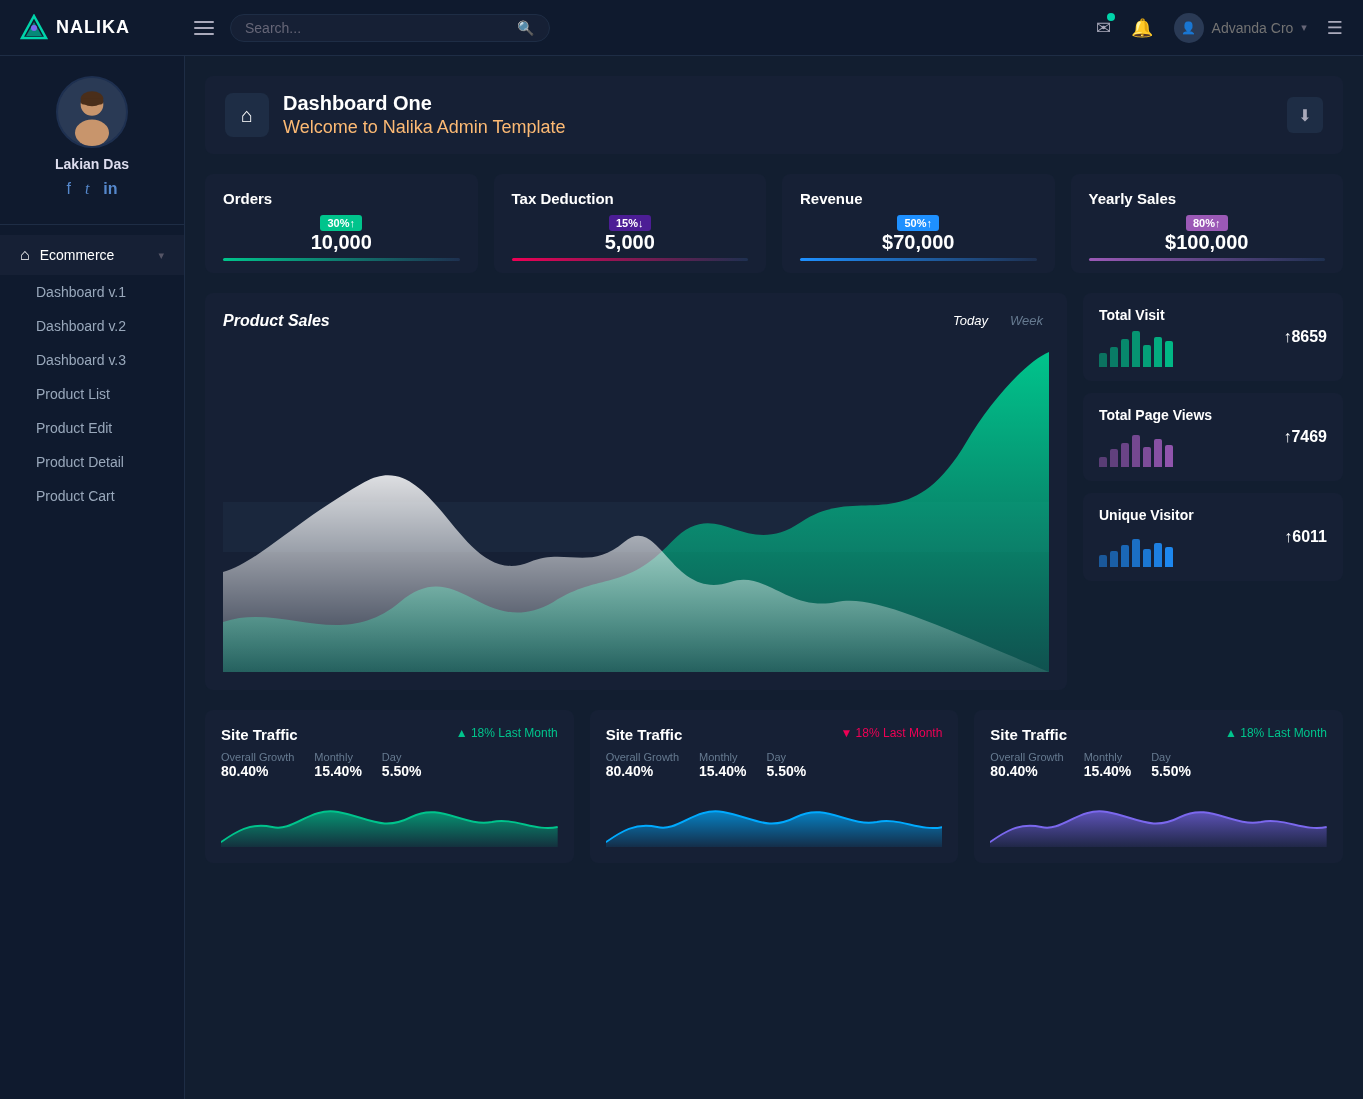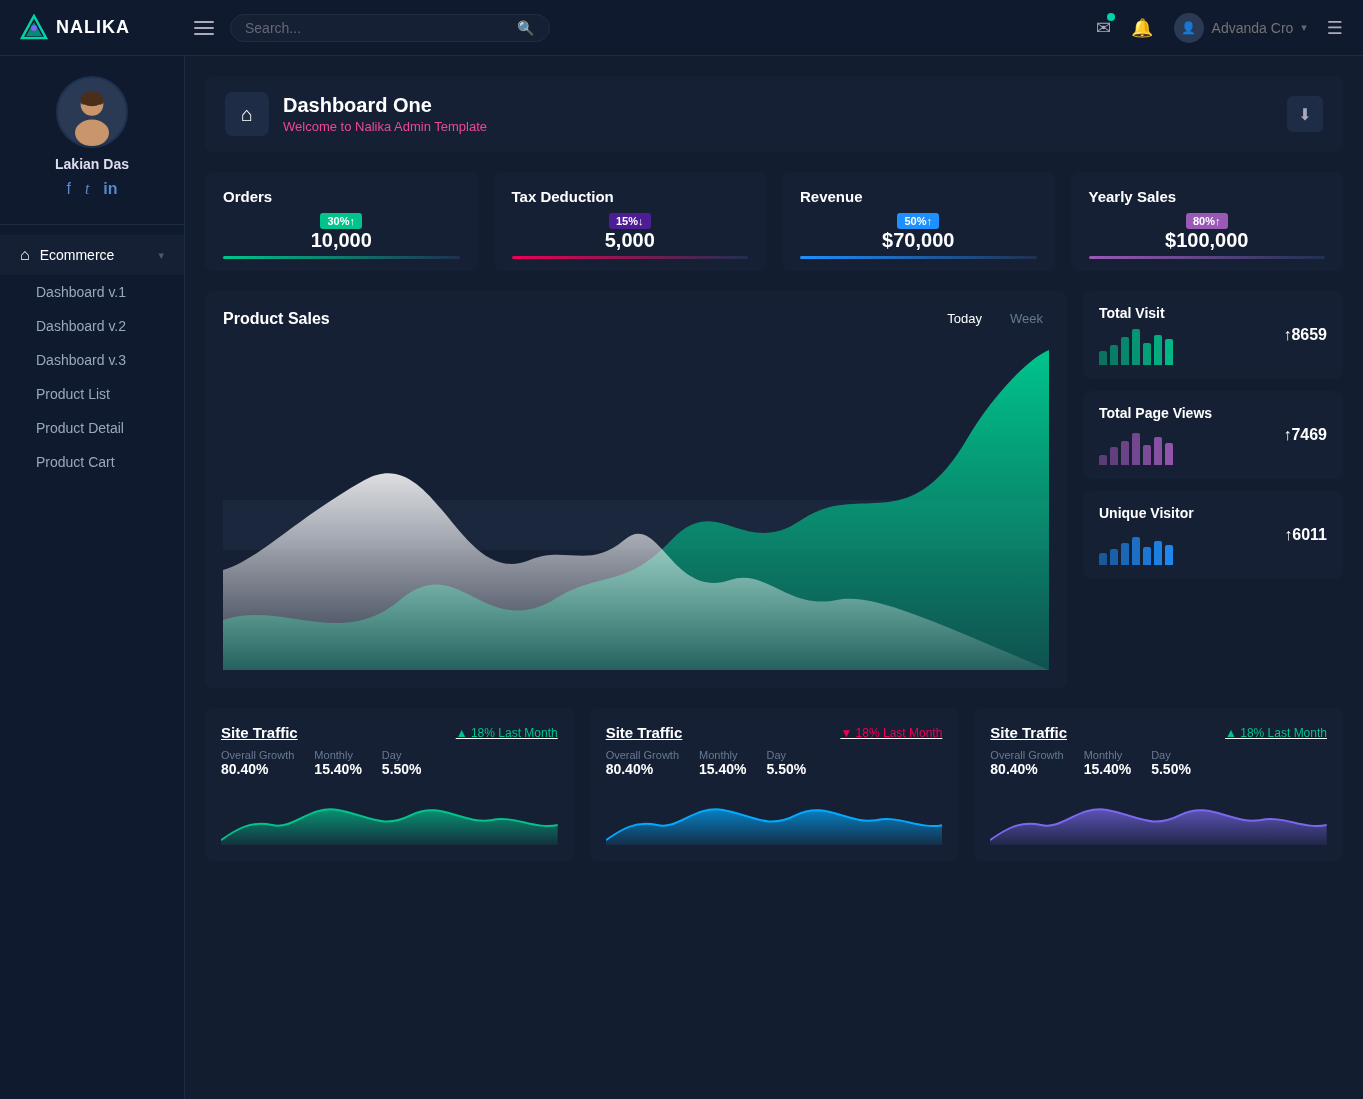--- a/index.html
+++ b/index.html
@@ -86,21 +86,21 @@
       background: #162035;
       border-radius: 8px;
       display: flex;
       align-items: center;
       padding: 16px 20px;
       margin-bottom: 20px;
       position: relative;
     }
     .page-header-icon { width: 44px; height: 44px; background: #1e2d45; border-radius: 8px; display: flex; align-items: center; justify-content: center; font-size: 20px; margin-right: 14px; }
     .page-header-title { font-size: 20px; font-weight: 700; color: #fff; }
-    .page-header-sub { font-size: 13px; color: #ec4899; margin-top: 2px; }
+    .page-header-sub { font-size: 18px; color: #fdba74; margin-top: 2px; }
     .page-header-action { position: absolute; right: 20px; top: 50%; transform: translateY(-50%); background: #1e2d45; border: none; color: #aab; width: 36px; height: 36px; border-radius: 6px; cursor: pointer; display: flex; align-items: center; justify-content: center; font-size: 16px; }
 
     
     .stat-cards { display: grid; grid-template-columns: repeat(4, 1fr); gap: 16px; margin-bottom: 20px; }
     .stat-card { background: #162035; border-radius: 8px; padding: 16px 18px 12px; }
     .stat-card-title { font-size: 15px; font-weight: 600; color: #fff; margin-bottom: 8px; }
     .stat-card-row { display: flex; align-items: center; justify-content: space-between; margin-bottom: 4px; flex-direction: column; }
     .stat-badge { font-size: 11px; font-weight: 700; padding: 2px 7px; border-radius: 3px; color: #fff; }
     .badge-green { background: #00c48c; }
     .badge-red { background: #4c1d95; }
@@ -111,41 +111,41 @@
     .bar-green { background: linear-gradient(to right, #00c48c, #1e3050); }
     .bar-red { background: linear-gradient(to right, #e05, #1e3050); }
     .bar-blue { background: linear-gradient(to right, #1e90ff, #1e3050); }
     .bar-purple { background: linear-gradient(to right, #9b59b6, #1e3050); }
 
     
     .middle-row { display: grid; grid-template-columns: 1fr 260px; gap: 16px; margin-bottom: 20px; }
 
     
     .chart-card { background: #162035; border-radius: 8px; padding: 18px; }
-    .chart-header { display: flex; align-items: center; justify-content: space-between; margin-bottom: 12px; }
+    .chart-header { display: flex; align-items: center; justify-content: space-between; margin-bottom: 12px; font-style: italic; }
     .chart-title { font-size: 16px; font-weight: 700; color: #fff; }
-    .chart-tabs { display: flex; gap: 16px; }
+    .chart-tabs { display: flex; gap: 10px; }
     .chart-tab { font-size: 13px; color: #667a90; cursor: pointer; padding: 2px 6px; }
     .chart-tab.active { color: #fff; }
     .chart-area { height: 330px; position: relative; overflow: hidden; }
     .chart-svg { width: 100%; height: 100%; }
 
     
     .right-stats { display: flex; flex-direction: column; gap: 12px; }
     .mini-stat-card { background: #162035; border-radius: 8px; padding: 14px 16px; display: flex; align-items: center; justify-content: space-between; }
     .mini-stat-left { }
     .mini-stat-title { font-size: 14px; font-weight: 700; color: #fff; margin-bottom: 8px; }
     .mini-bars { display: flex; align-items: flex-end; gap: 3px; height: 36px; }
     .mini-bar { width: 8px; border-radius: 2px 2px 0 0; }
     .mini-stat-value { font-size: 16px; font-weight: 700; color: #fff; }
 
     
     .bottom-row { display: grid; grid-template-columns: repeat(3, 1fr); gap: 16px; }
     .traffic-card { background: #162035; border-radius: 8px; padding: 16px; }
-    .traffic-header { display: flex; align-items: center; justify-content: space-between; margin-bottom: 8px; text-decoration: underline; }
+    .traffic-header { display: flex; align-items: flex-start; justify-content: space-between; margin-bottom: 8px; }
     .traffic-title { font-size: 15px; font-weight: 700; color: #fff; }
     .traffic-badge { font-size: 12px; }
     .traffic-badge.up { color: #00c48c; }
     .traffic-badge.down { color: #e05; }
     .traffic-stats { display: flex; gap: 20px; margin-bottom: 8px; }
     .traffic-stat-label { font-size: 11px; color: #667a90; }
     .traffic-stat-value { font-size: 14px; font-weight: 600; color: #fff; }
     .traffic-chart { height: 60px; }
     .traffic-svg { width: 100%; height: 100%; }
 
@@ -229,20 +229,23 @@
         <span>Dashboard v.1</span>
       </div>
       <div class="sub-item">
         <span>Dashboard v.2</span>
       </div>
       <div class="sub-item">
         <span>Dashboard v.3</span>
       </div>
       <div class="sub-item">
         <span>Product List</span>
+      </div>
+      <div class="sub-item">
+        <span>Product Edit</span>
       </div>
       <div class="sub-item">
         <span>Product Detail</span>
       </div>
       <div class="sub-item">
         <span>Product Cart</span>
       </div>
     </div>
   </aside>
 

